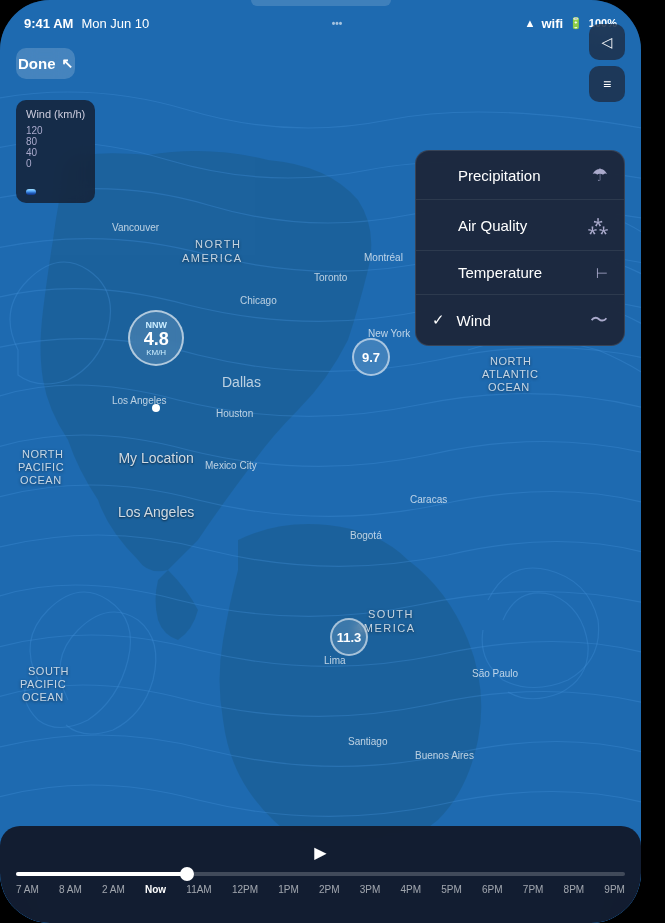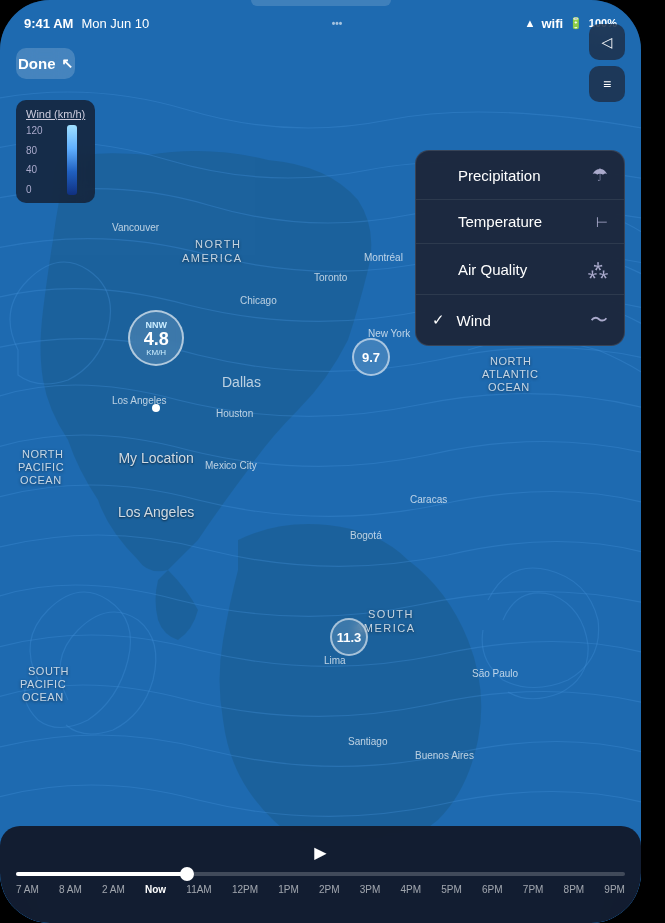--- a/index.html
+++ b/index.html
@@ -106,25 +106,26 @@
       top: 100px;
       left: 16px;
       background: rgba(20,30,50,0.82);
       border-radius: 10px;
       padding: 8px 10px;
       z-index: 100;
       color: white;
       font-size: 11px;
       backdrop-filter: blur(8px);
     }
-    .wind-legend-title { font-size: 11px; color: #ccd; margin-bottom: 5px; text-decoration: underline; }
+    .wind-legend-title { font-size: 11px; color: #ccd; margin-bottom: 5px; }
     .wind-legend-bar {
       display: flex;
       gap: 20px;
       height: 70px;
+      flex-direction: column;
     }
     .legend-scale {
       display: flex;
       flex-direction: column;
       justify-content: space-between;
       height: 70px;
       font-size: 10px;
       color: #aac;
       margin-right: 4px;
     }
@@ -413,30 +414,30 @@
     <div class="menu-item">
       <div class="menu-item-left">
         <span style="width:18px;"></span>
         <span>Precipitation</span>
       </div>
       <span class="menu-icon">☂</span>
     </div>
     <div class="menu-item">
       <div class="menu-item-left">
         <span style="width:18px;"></span>
+        <span>Air Quality</span>
+      </div>
+      <span class="menu-icon">⁂</span>
+    </div>
+    <div class="menu-item">
+      <div class="menu-item-left">
+        <span style="width:18px;"></span>
         <span>Temperature</span>
       </div>
       <span class="menu-icon" style="font-size:14px;">⊢</span>
-    </div>
-    <div class="menu-item">
-      <div class="menu-item-left">
-        <span style="width:18px;"></span>
-        <span>Air Quality</span>
-      </div>
-      <span class="menu-icon">⁂</span>
     </div>
     <div class="menu-item">
       <div class="menu-item-left">
         <span class="menu-check">✓</span>
         <span>Wind</span>
       </div>
       <span class="menu-icon">〜</span>
     </div>
   </div>
 

